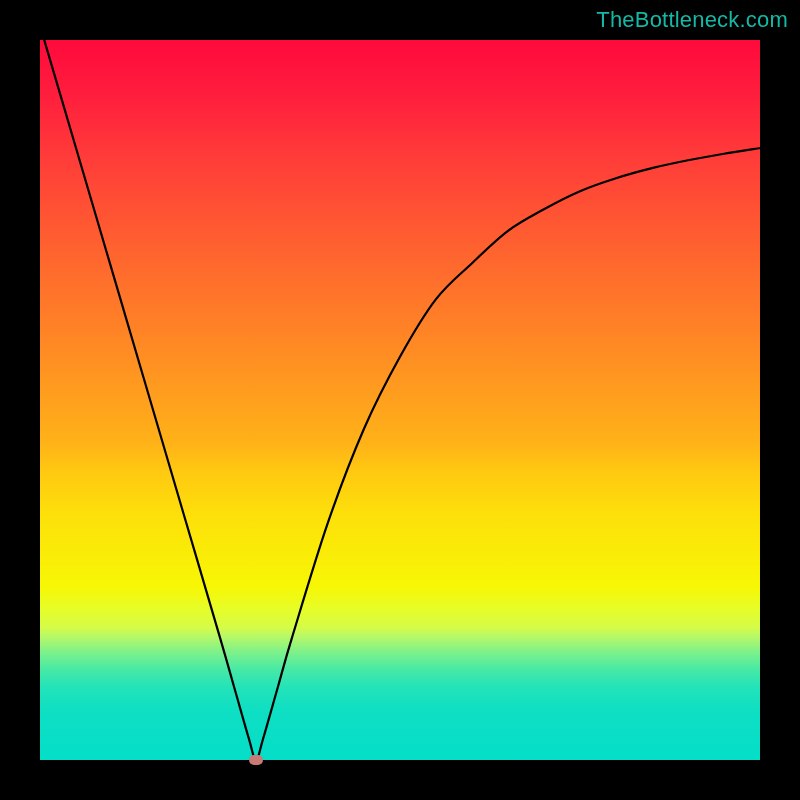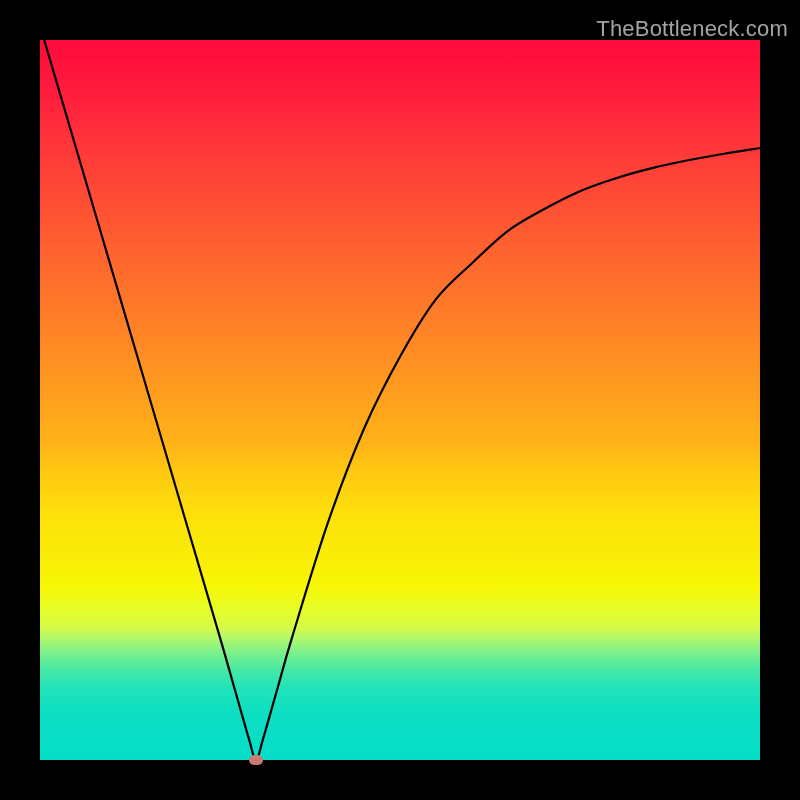--- a/index.html
+++ b/index.html
@@ -40,23 +40,23 @@
       #b3f86a 83%,
       #7ef18a 85%,
       #46e9a6 87.5%,
       #22e3b9 90%,
       #0fdfc3 93%,
       #04dec8 100%
     );
   }
   .watermark {
     position: absolute;
-    top: 16px;
+    top: 7px;
     right: 12px;
-    color: #a3a3a3;
+    color: #14b8a6;
     font-size: 22px;
     letter-spacing: 0.2px;
     user-select: none;
   }
   svg.curve {
     position: absolute;
     left: 0;
     top: 0;
     width: 720px;
     height: 720px;

